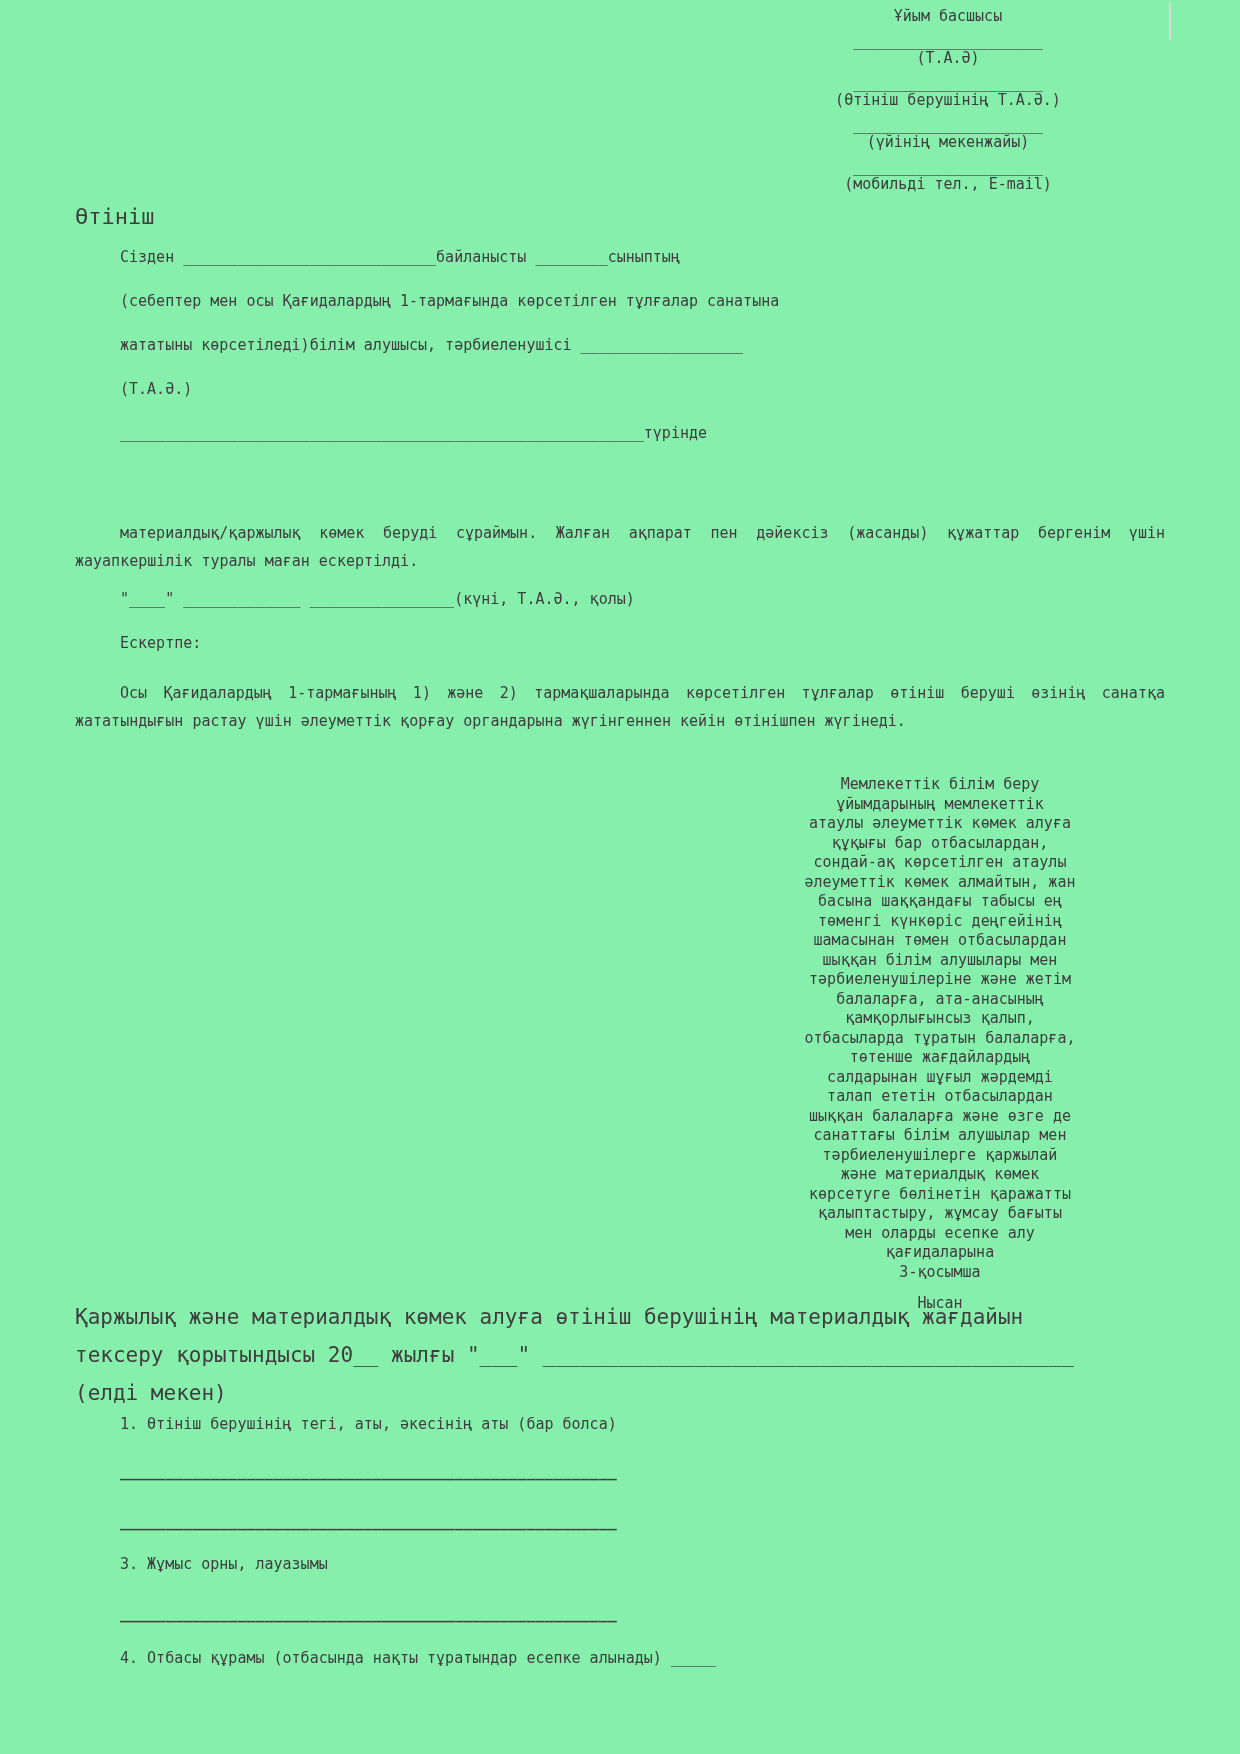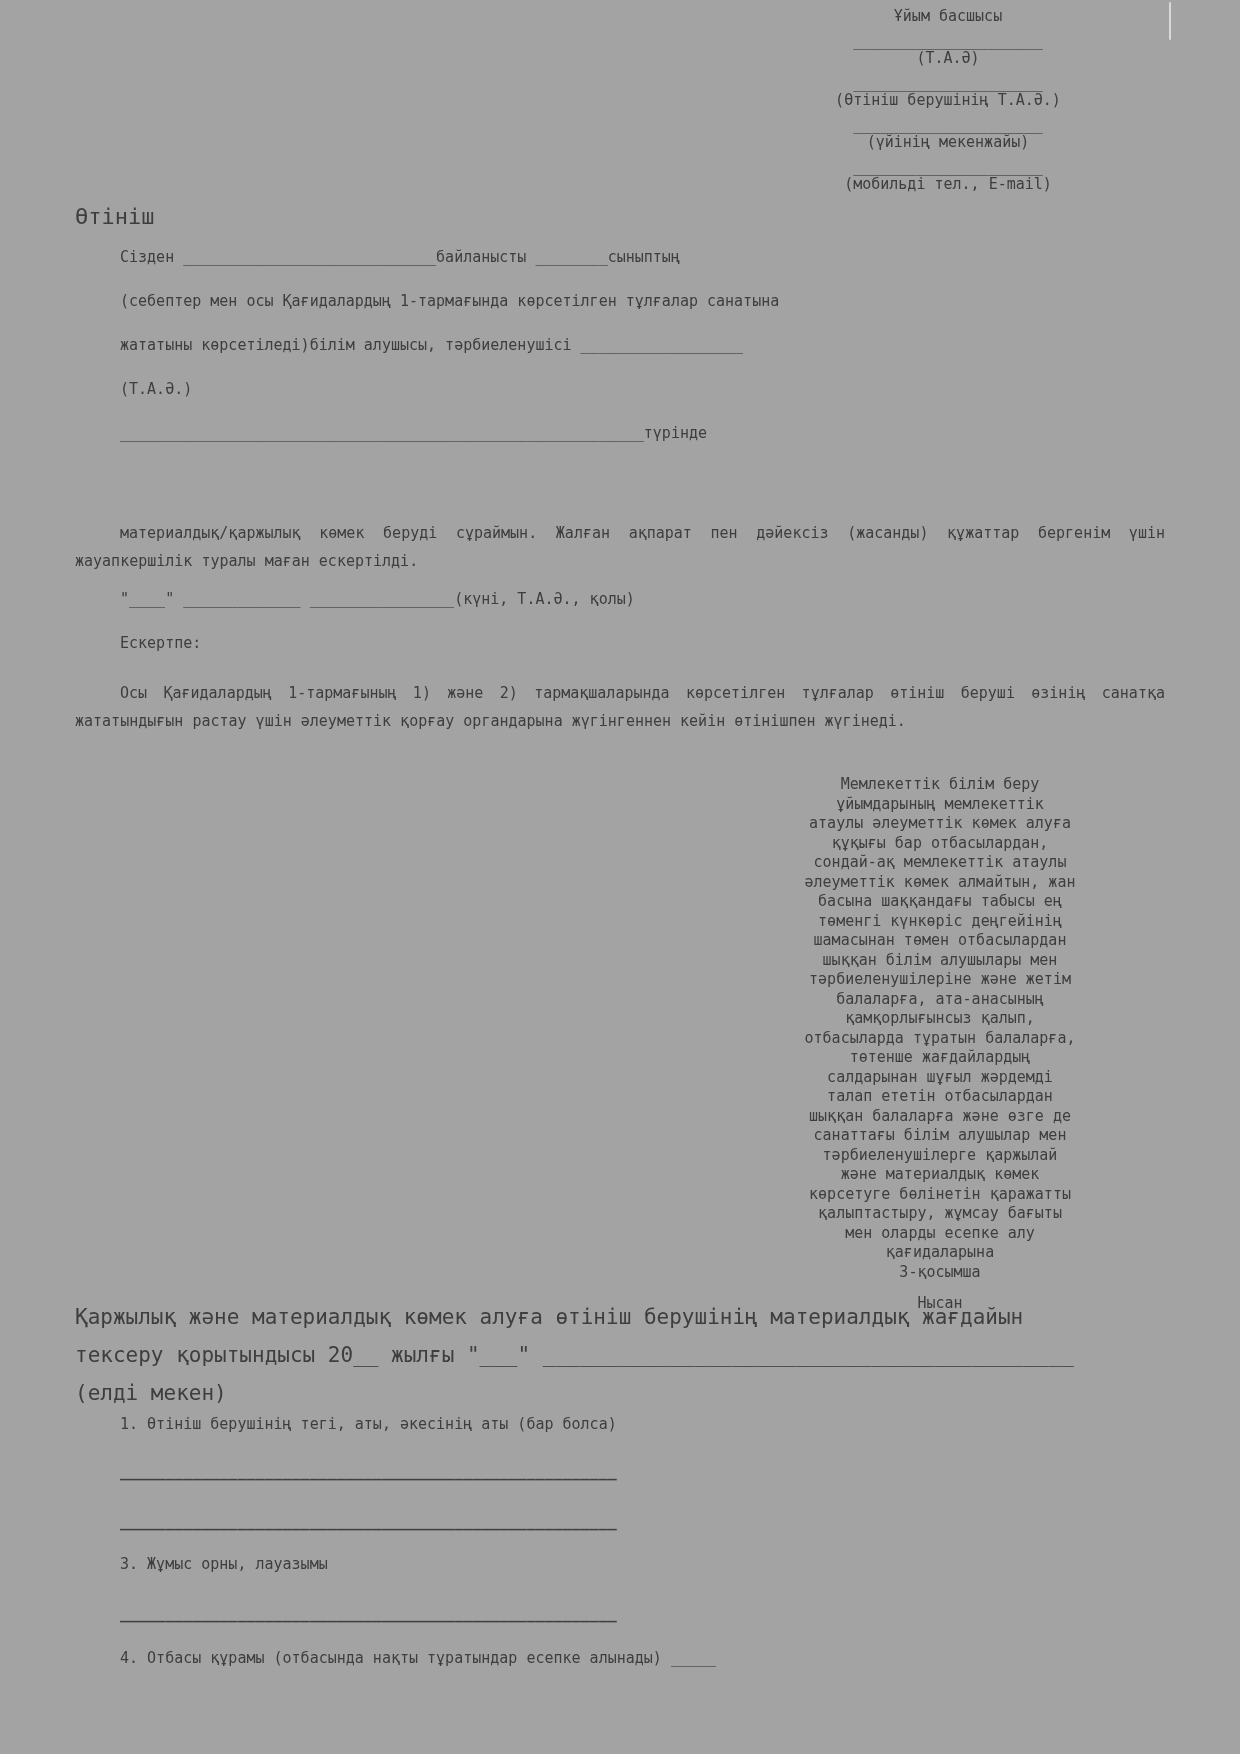--- a/index.html
+++ b/index.html
@@ -1,17 +1,17 @@
 <!DOCTYPE html>
 <html><head>
 <meta charset="utf-8">
 <style>
   html,body{margin:0;padding:0;background:#ffffff;}
   .sheet{
-    position:relative;width:1240px;height:1754px;background:#a3a3a3;
+    position:relative;width:1240px;height:1754px;background:#86efac;
     font-family:"DejaVu Sans Mono","Liberation Mono",monospace;
     color:#3e3e3e;overflow:hidden;
   }
   .artifact{position:absolute;left:1169px;top:2px;width:2px;height:38px;background:#d9d9d9;border-radius:2px;}
 
   
   .header-block{position:absolute;left:790px;top:8px;width:316px;text-align:center;font-size:15px;line-height:17px;}
   .hdr-title{margin:0;}
   .field{margin-top:8px;}
   .hline{white-space:pre;}
@@ -83,21 +83,21 @@
     <div class="sigline">"____" _____________ ________________(күні, Т.А.Ә., қолы)</div>
     <div class="note-label">Ескертпе:</div>
     <p class="para note">Осы Қағидалардың 1-тармағының 1) және 2) тармақшаларында көрсетілген тұлғалар өтініш беруші өзінің санатқа жататындығын растау үшін әлеуметтік қорғау органдарына жүгінгеннен кейін өтінішпен жүгінеді.</p>
   </div>
 
   <div class="annex">
     <div>Мемлекеттік білім беру</div>
     <div>ұйымдарының мемлекеттік</div>
     <div>атаулы әлеуметтік көмек алуға</div>
     <div>құқығы бар отбасылардан,</div>
-    <div>сондай-ақ мемлекеттік атаулы</div>
+    <div>сондай-ақ көрсетілген атаулы</div>
     <div>әлеуметтік көмек алмайтын, жан</div>
     <div>басына шаққандағы табысы ең</div>
     <div>төменгі күнкөріс деңгейінің</div>
     <div>шамасынан төмен отбасылардан</div>
     <div>шыққан білім алушылары мен</div>
     <div>тәрбиеленушілеріне және жетім</div>
     <div>балаларға, ата-анасының</div>
     <div>қамқорлығынсыз қалып,</div>
     <div>отбасыларда тұратын балаларға,</div>
     <div>төтенше жағдайлардың</div>

